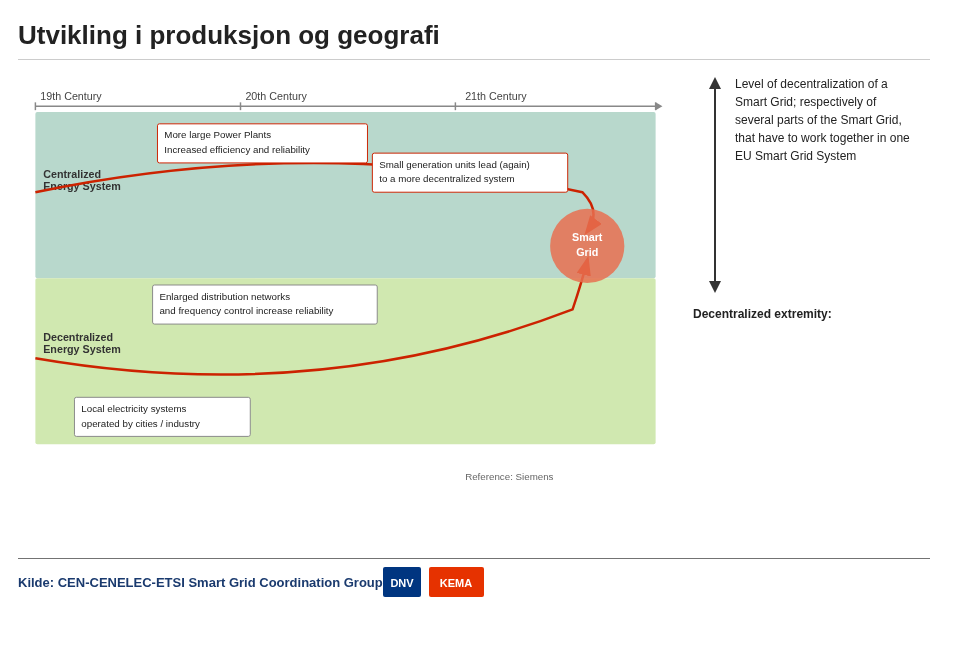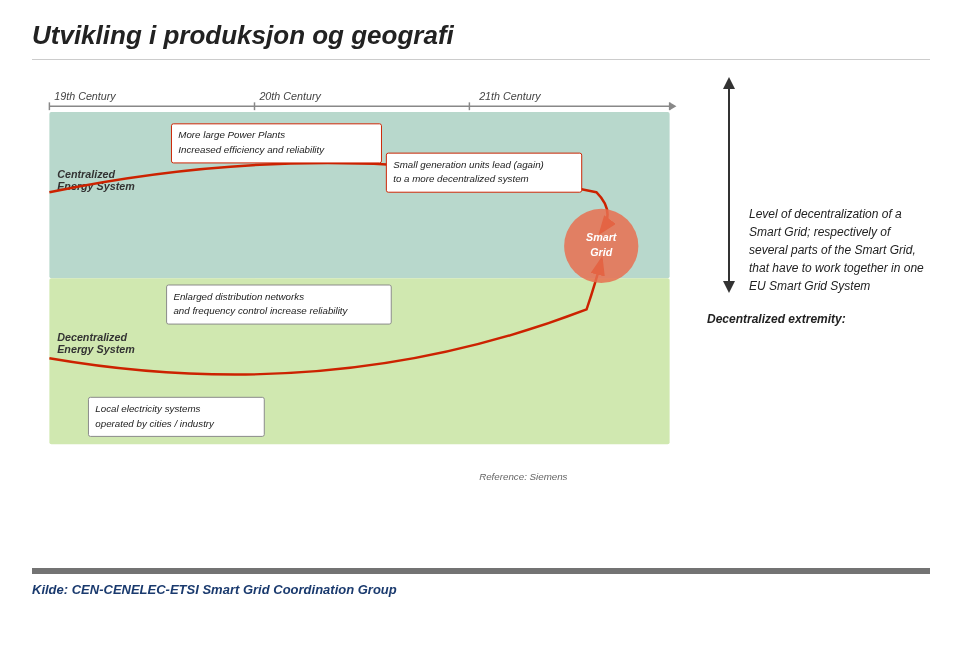--- a/index.html
+++ b/index.html
@@ -8,24 +8,23 @@
       height: 658px;
       background: #ffffff;
       font-family: Arial, sans-serif;
       overflow: hidden;
       position: relative;
     }
 
     .page-container {
       width: 960px;
       height: 612px;
-      padding: 20px 30px 15px 32px;
+      padding: 20px 30px 15px 18px;
       display: flex;
       flex-direction: column;
-      font-style: italic;
     }
 
     .page-title {
       font-size: 26px;
       font-weight: bold;
       color: #222;
       margin-bottom: 10px;
       padding-bottom: 8px;
       border-bottom: 1px solid #ccc;
     }
@@ -72,53 +71,52 @@
     .arrow-section {
       display: flex;
       flex-direction: column;
       align-items: flex-start;
       gap: 5px;
       margin-left: 10px;
     }
 
     .vertical-arrow-container {
       display: flex;
-      align-items: flex-end;
+      align-items: flex-start;
       gap: 8px;
     }
 
     .vertical-arrow-svg {
       width: 24px;
       height: 220px;
     }
 
     .level-text {
       font-size: 12px;
       color: #222;
       line-height: 1.5;
       max-width: 180px;
     }
 
     .decentralized-box {
       font-size: 12px;
       color: #222;
       line-height: 1.5;
-      margin-top: 5px;
     }
 
     .decentralized-box .label-bold {
       font-weight: bold;
     }
 
     .footer-area {
       display: flex;
       justify-content: flex-start;
       align-items: center;
       padding-top: 8px;
-      border-top: 6px solid #737373;
+      border-top: 1px solid #737373;
       margin-top: 5px;
     }
 
     .footer-text {
       font-size: 13px;
       color: #1a3a6e;
       font-weight: bold;
     }
 
     .logo-area {
@@ -217,15 +215,27 @@
 
       <div class="decentralized-box">
         <span class="label-bold">Decentralized extremity:</span><br>
       </div>
 
     </div>
   </div>
 
   <div class="footer-area">
     <div class="footer-text">Kilde: CEN-CENELEC-ETSI Smart Grid Coordination Group</div>
+    <div class="logo-area">
+
+      <svg width="38" height="30" viewBox="0 0 38 30">
+        <rect x="0" y="0" width="38" height="30" fill="#003580" rx="2"></rect>
+        <text x="19" y="20" font-size="11" fill="white" text-anchor="middle" font-weight="bold">DNV</text>
+      </svg>
+
+      <svg width="55" height="30" viewBox="0 0 55 30">
+        <rect x="0" y="0" width="55" height="30" fill="#e63200" rx="2"></rect>
+        <text x="27" y="20" font-size="11" fill="white" text-anchor="middle" font-weight="bold">KEMA</text>
+      </svg>
+    </div>
   </div>
 
 </div>
 
 </body></html>

